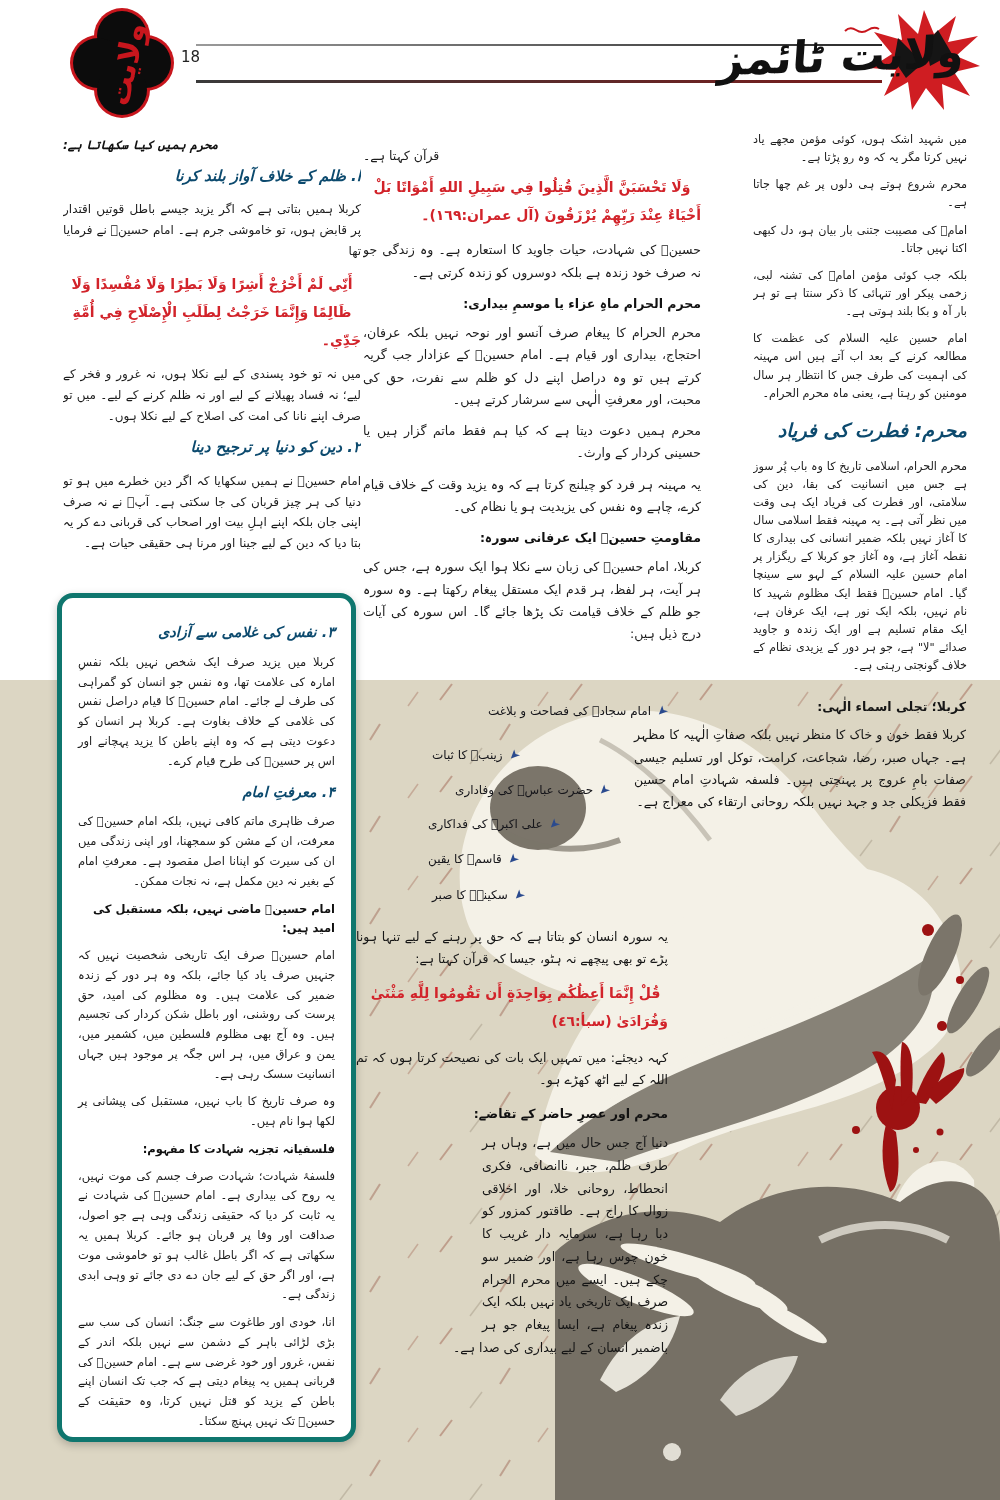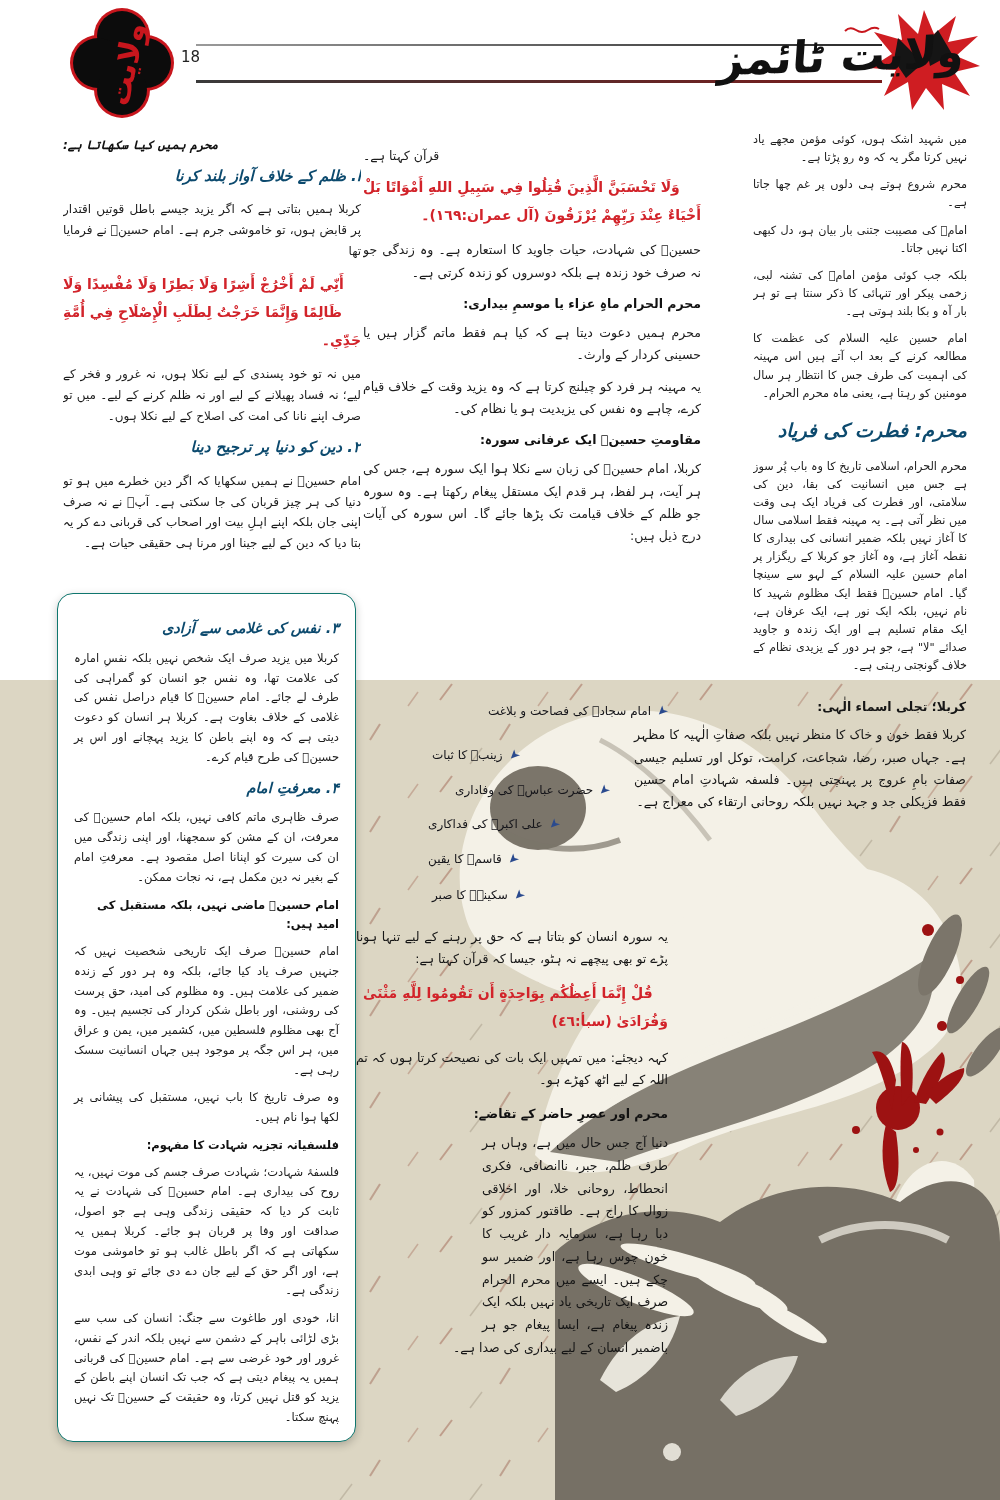--- a/index.html
+++ b/index.html
@@ -19,40 +19,40 @@
     font-size:44px; font-weight:bold; color:#111;
     transform:skewX(-6deg) rotate(-2deg);
     letter-spacing:-1px; white-space:nowrap;
   }
 
   
   .col { color:#1d1d1d; text-align:justify; text-align-last:right; overflow:hidden; }
   .col p { margin-bottom:9px; }
   .b-head { font-weight:bold; color:#111; margin:4px 0 7px; text-align:right; }
   .r-head { font-weight:bold; color:#0c4a6e; text-align:center; margin:8px 0 10px;font-style:italic; }
-  .verse  { color:#d2232a; font-weight:bold; text-align:left; line-height:2.0; margin:6px 0 10px; }
+  .verse  { color:#d2232a; font-weight:bold; text-align:center; line-height:2.0; margin:6px 0 10px; }
 
   .col-left  { font-size:12px;   line-height:1.72; }
   .col-mid   { font-size:12.5px; line-height:1.78; }
   .col-right { font-size:11.2px; line-height:1.62; }
 
   
   .beige-panel { background:#dcd6c3; overflow:hidden; }
   .panel-text { color:#161616; text-align:justify; text-align-last:right; }
 
   .bullet-row { white-space:nowrap; font-size:12px; color:#15151a; font-weight:500; }
   .bullet-arrow {
     display:inline-block; color:#2a4a8e; font-size:13px;
     transform:rotate(135deg); margin-left:6px; vertical-align:middle;
   }
 
   
   .white-box {
     background:#ffffff; border-radius:16px;
-    border:1px solid #0f766e;
+    border:5px solid #0f766e;
     box-shadow:0 3px 9px rgba(0,0,0,0.22);
     padding:16px 16px 10px;
     font-size:11.5px; line-height:1.72; color:#1d1d1d;
     text-align:justify; text-align-last:right; overflow:hidden;
   }
   .white-box p { margin-bottom:8px; }
   .white-box .r-head { margin:6px 0 8px; font-size:14.5px; }
 </style>
 </head>
 <body>
@@ -101,20 +101,21 @@
   <p>امام حسین علیہ السلام کی عظمت کا مطالعہ کرنے کے بعد اب آتے ہیں اس مہینہ کی اہمیت کی طرف جس کا انتظار ہر سال مومنین کو رہتا ہے، یعنی ماہ محرم الحرام۔</p>
   <div class="r-head" style="font-size:19px; margin:12px 0 12px;">محرم: فطرت کی فریاد</div>
   <p>محرم الحرام، اسلامی تاریخ کا وہ باب پُر سوز ہے جس میں انسانیت کی بقا، دین کی سلامتی، اور فطرت کی فریاد ایک ہی وقت میں نظر آتی ہے۔ یہ مہینہ فقط اسلامی سال کا آغاز نہیں بلکہ ضمیر انسانی کی بیداری کا نقطہ آغاز ہے، وہ آغاز جو کربلا کے ریگزار پر امام حسین علیہ السلام کے لہو سے سینچا گیا۔ امام حسینؑ فقط ایک مظلوم شہید کا نام نہیں، بلکہ ایک نور ہے، ایک عرفان ہے، ایک مقام تسلیم ہے اور ایک زندہ و جاوید صدائے "لا" ہے، جو ہر دور کے یزیدی نظام کے خلاف گونجتی رہتی ہے۔</p>
 </div>
 
 <div class="abs col col-mid" style="left:363px; top:145px; width:338px; height:548px;">
   <p style="text-align:left; text-align-last:left; margin-bottom:4px;">قرآن کہتا ہے۔</p>
   <div class="verse" style="font-size:14px;">وَلَا تَحْسَبَنَّ الَّذِينَ قُتِلُوا فِي سَبِيلِ اللهِ أَمْوَاتًا بَلْ أَحْيَاءٌ عِنْدَ رَبِّهِمْ يُرْزَقُونَ (آل عمران:١٦٩)۔</div>
   <p>حسینؑ کی شہادت، حیات جاوید کا استعارہ ہے۔ وہ زندگی جو نہ صرف خود زندہ ہے بلکہ دوسروں کو زندہ کرتی ہے۔</p>
   <div class="b-head">محرم الحرام ماہِ عزاء یا موسمِ بیداری:</div>
+  <p>محرم الحرام کا پیغام صرف آنسو اور نوحہ نہیں بلکہ عرفان، احتجاج، بیداری اور قیام ہے۔ امام حسینؑ کے عزادار جب گریہ کرتے ہیں تو وہ دراصل اپنے دل کو ظلم سے نفرت، حق کی محبت، اور معرفتِ الٰہی سے سرشار کرتے ہیں۔</p>
   <p>محرم ہمیں دعوت دیتا ہے کہ کیا ہم فقط ماتم گزار ہیں یا حسینی کردار کے وارث۔</p>
   <p>یہ مہینہ ہر فرد کو چیلنج کرتا ہے کہ وہ یزید وقت کے خلاف قیام کرے، چاہے وہ نفس کی یزیدیت ہو یا نظام کی۔</p>
   <div class="b-head">مقاومتِ حسینؑ ایک عرفانی سورہ:</div>
   <p>کربلا، امام حسینؑ کی زبان سے نکلا ہوا ایک سورہ ہے، جس کی ہر آیت، ہر لفظ، ہر قدم ایک مستقل پیغام رکھتا ہے۔ وہ سورہ جو ظلم کے خلاف قیامت تک پڑھا جائے گا۔ اس سورہ کی آیات درج ذیل ہیں:</p>
 </div>
 
 <div class="abs col col-left" style="left:63px; top:131px; width:298px; height:458px;">
   <div class="b-head" style="text-align:left; text-align-last:left;font-style:italic;">محرم ہمیں کیا سکھاتا ہے:</div>
   <div class="r-head" style="font-size:15px;">ا. ظلم کے خلاف آواز بلند کرنا</div>
   <p>کربلا ہمیں بتاتی ہے کہ اگر یزید جیسے باطل قوتیں اقتدار پر قابض ہوں، تو خاموشی جرم ہے۔ امام حسینؑ نے فرمایا تھا</p>

